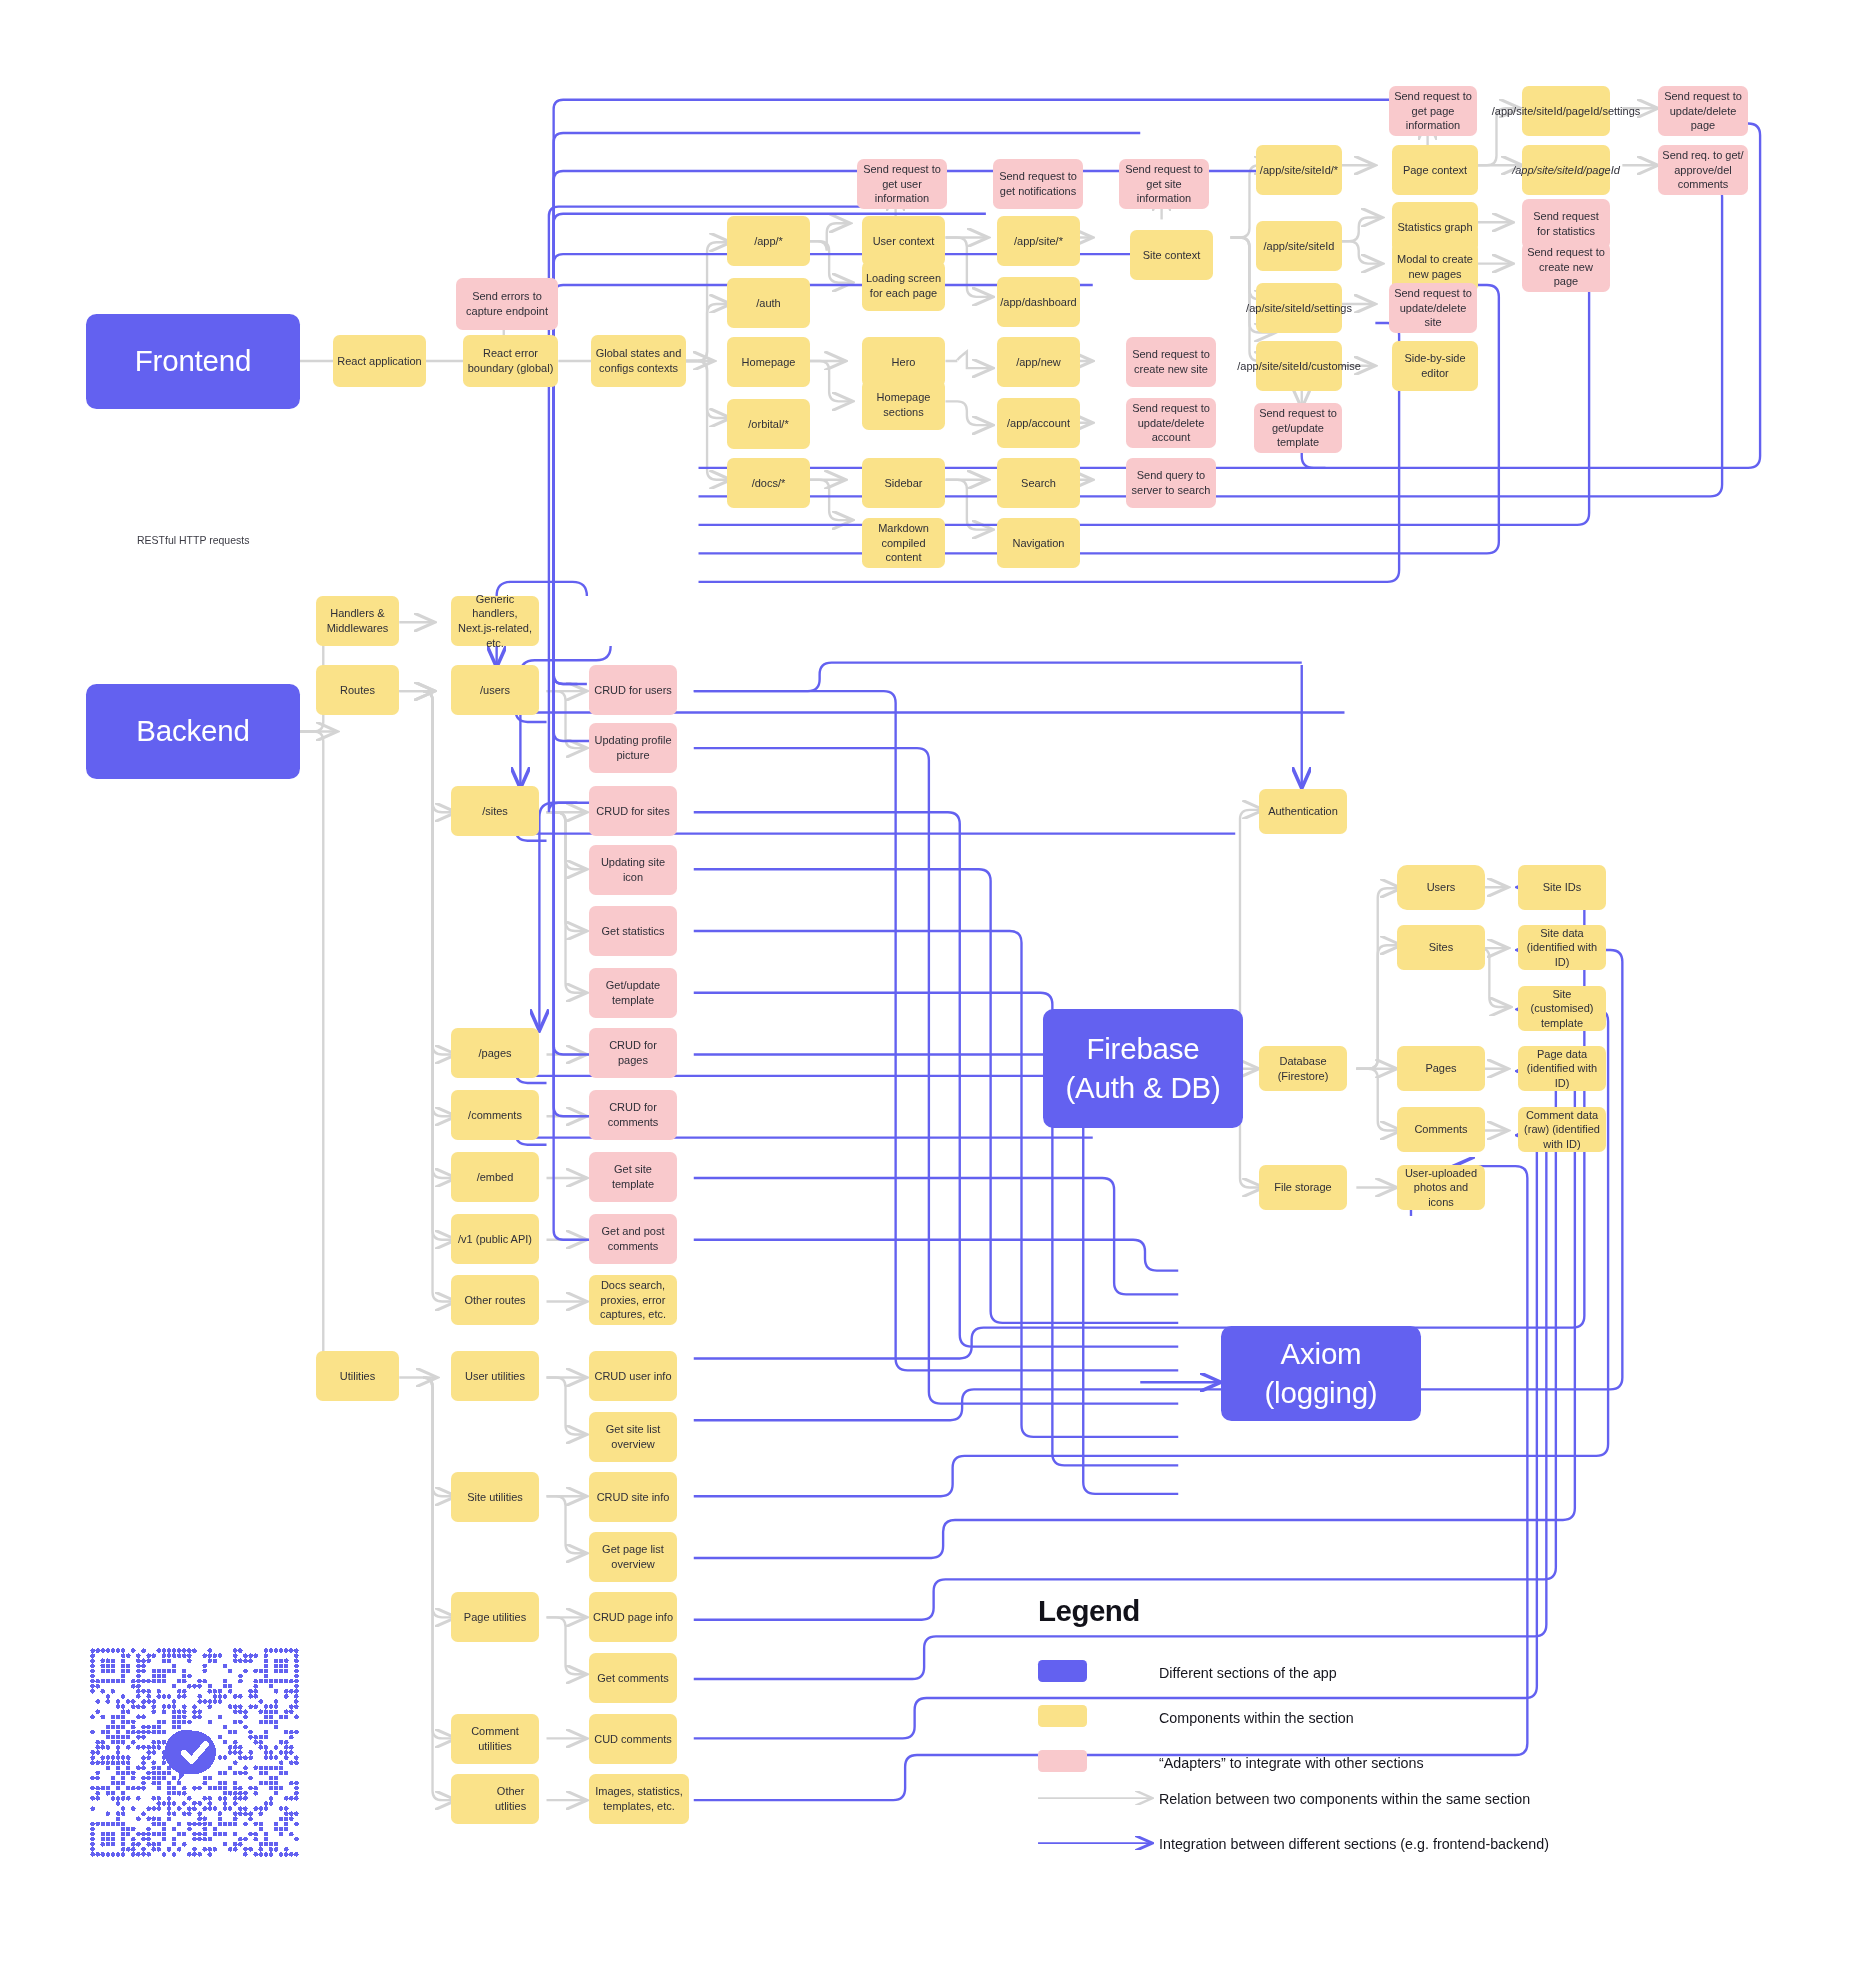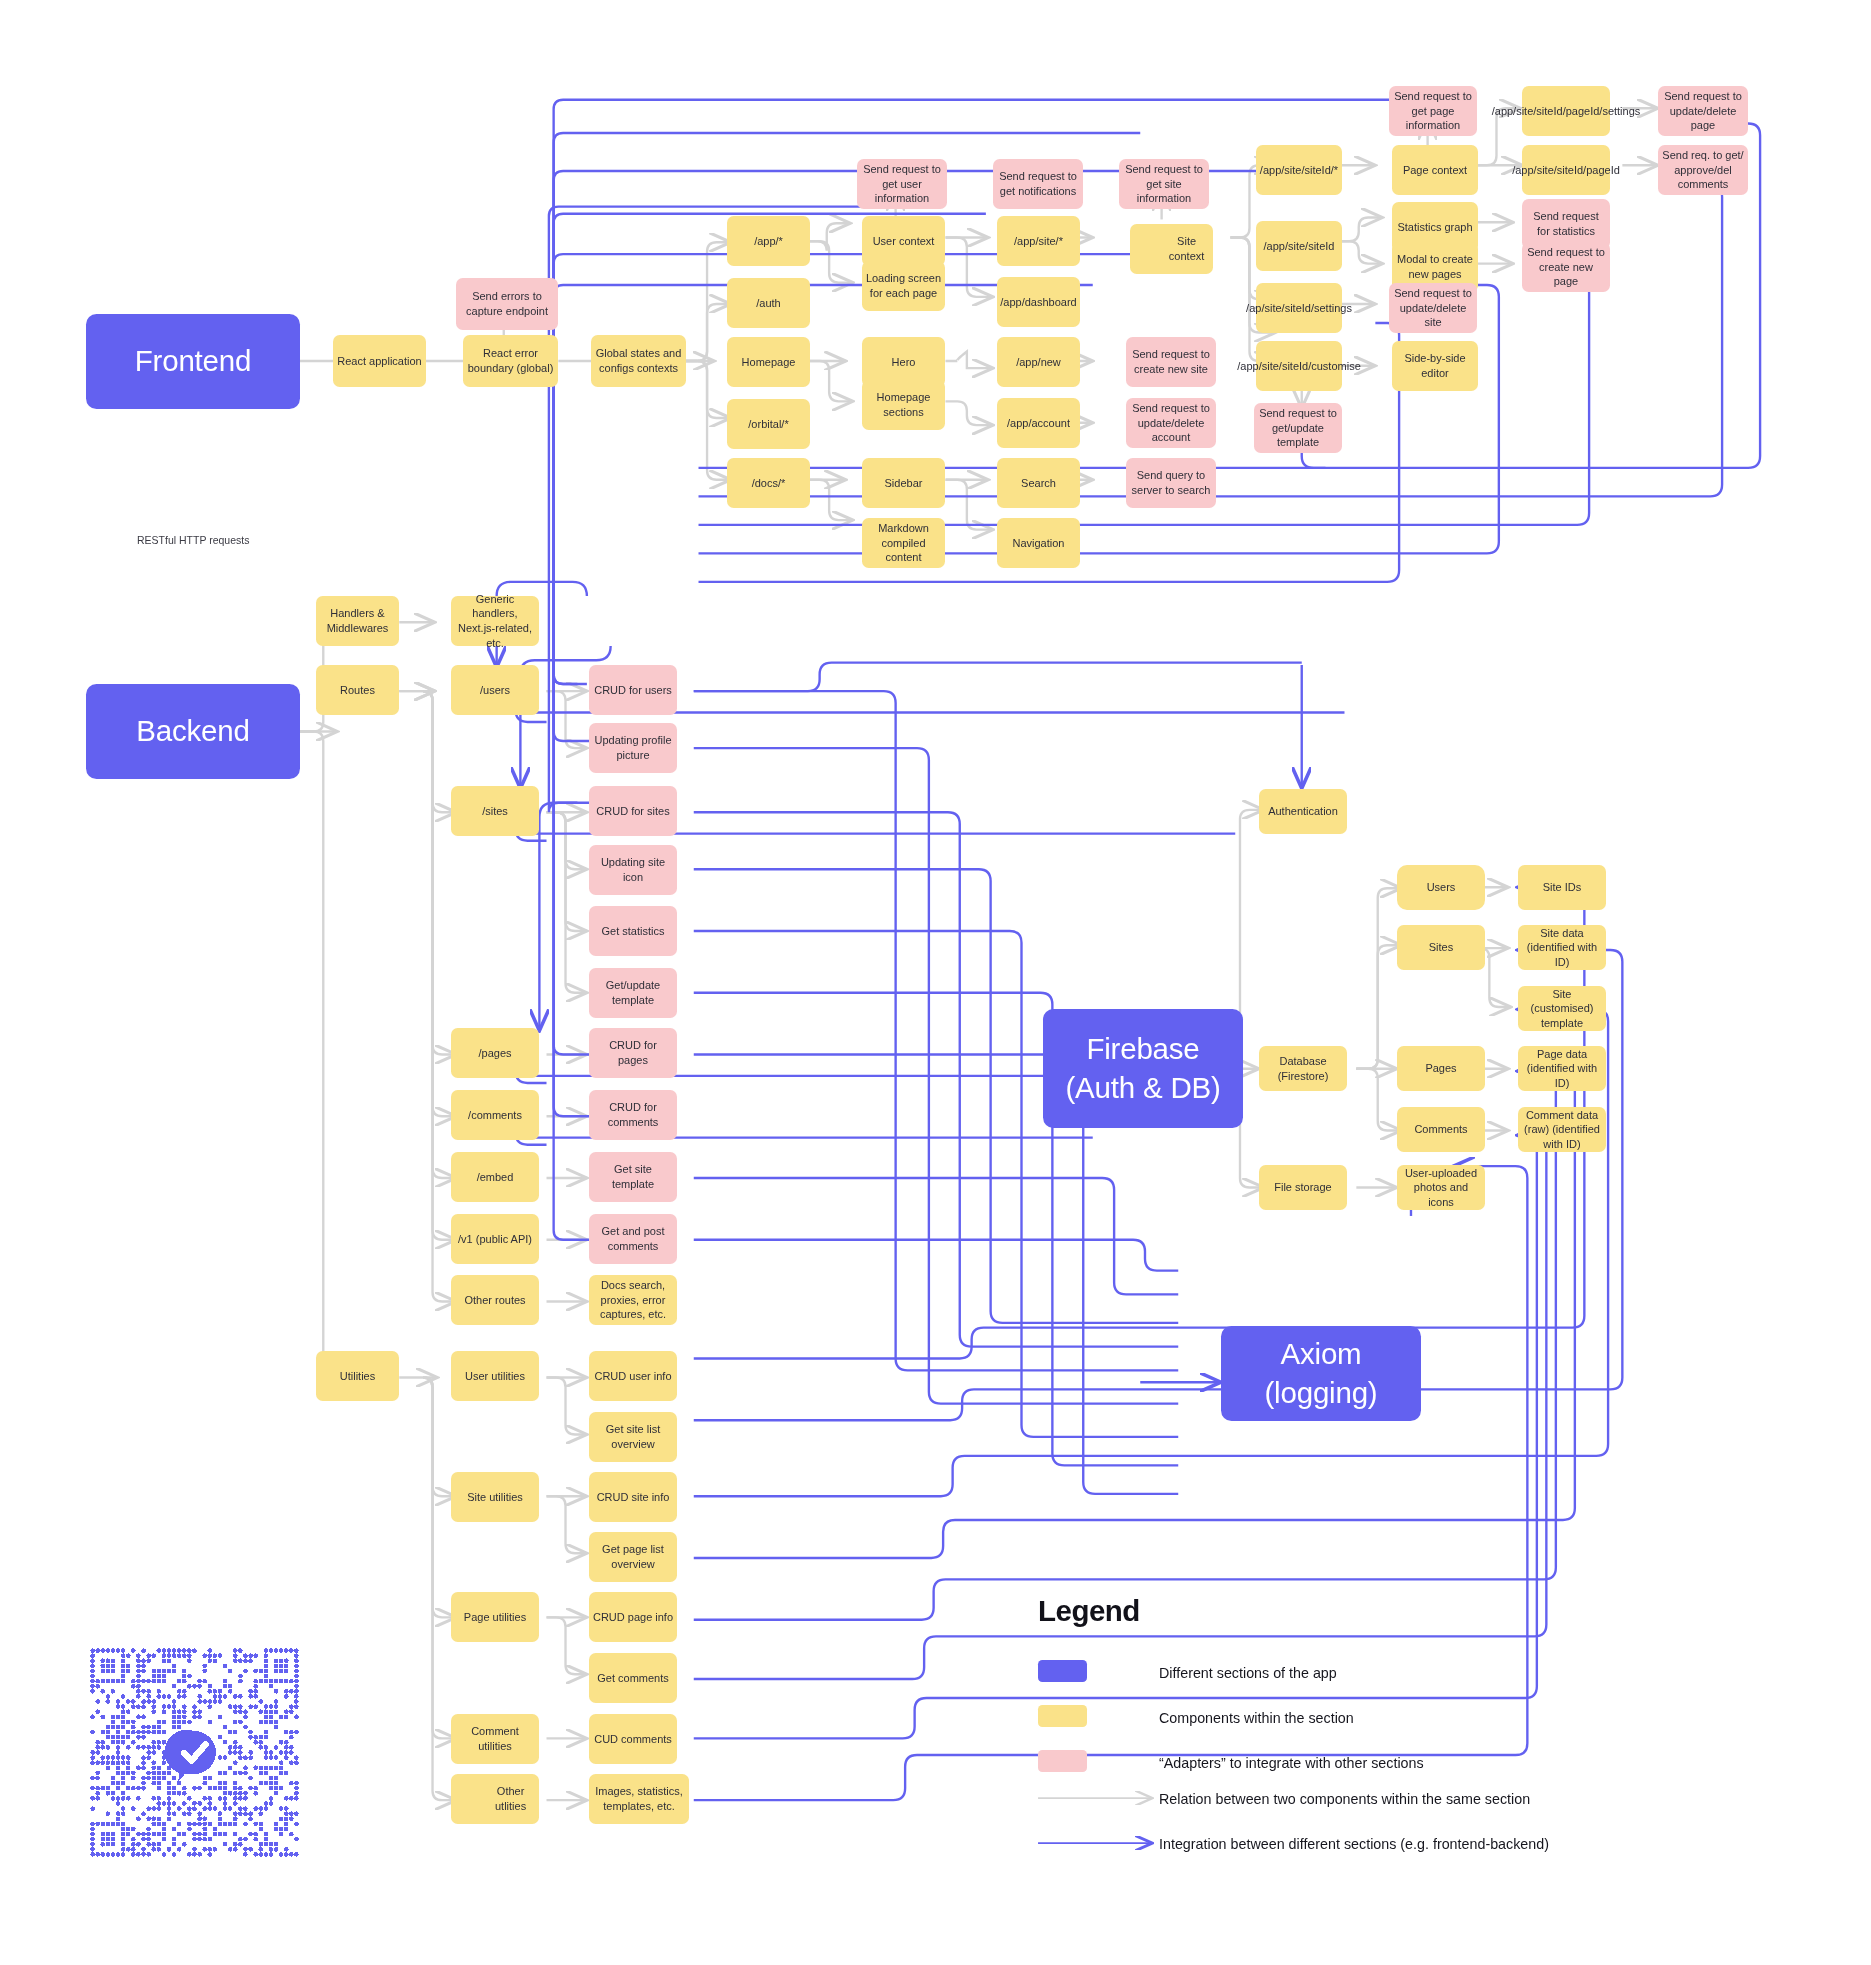--- a/index.html
+++ b/index.html
@@ -301,21 +301,21 @@
   <div class="node comp" style="left:997px;top:398px;width:83px;height:50px;">
       <span>/app/account</span>
     </div>
   <div class="node comp" style="left:997px;top:458px;width:83px;height:50px;">
       <span>Search</span>
     </div>
   <div class="node comp" style="left:997px;top:518px;width:83px;height:50px;">
       <span>Navigation</span>
     </div>
 
-  <div class="node comp" style="left:1130px;top:224px;width:83px;height:50px;padding-left:34px;">
+  <div class="node comp" style="left:1130px;top:230px;width:83px;height:50px;">
       <span>Site context</span>
     </div>
   <div class="node adapter" style="left:1126px;top:337px;width:90px;height:50px;">
       <span>Send request to create new site</span>
     </div>
   <div class="node adapter" style="left:1126px;top:398px;width:90px;height:50px;">
       <span>Send request to update/delete account</span>
     </div>
   <div class="node adapter" style="left:1126px;top:458px;width:90px;height:50px;">
       <span>Send query to server to search</span>
@@ -352,21 +352,21 @@
   <div class="node comp" style="left:1392px;top:341px;width:86px;height:50px;">
       <span>Side-by-side editor</span>
     </div>
   <div class="node adapter" style="left:1389px;top:86px;width:88px;height:50px;">
       <span>Send request to get page information</span>
     </div>
 
   <div class="node comp" style="left:1522px;top:86px;width:88px;height:50px;">
       <span>/app/site/siteId/pageId/settings</span>
     </div>
-  <div class="node comp" style="left:1522px;top:145px;width:88px;height:50px;">
+  <div class="node comp" style="left:1522px;top:145px;width:88px;height:50px;font-style:italic;">
       <span>/app/site/siteId/pageId</span>
     </div>
   <div class="node adapter" style="left:1522px;top:199px;width:88px;height:50px;">
       <span>Send request for statistics</span>
     </div>
   <div class="node adapter" style="left:1522px;top:242px;width:88px;height:50px;">
       <span>Send request to create new page</span>
     </div>
 
   <div class="node adapter" style="left:1658px;top:86px;width:90px;height:50px;">

